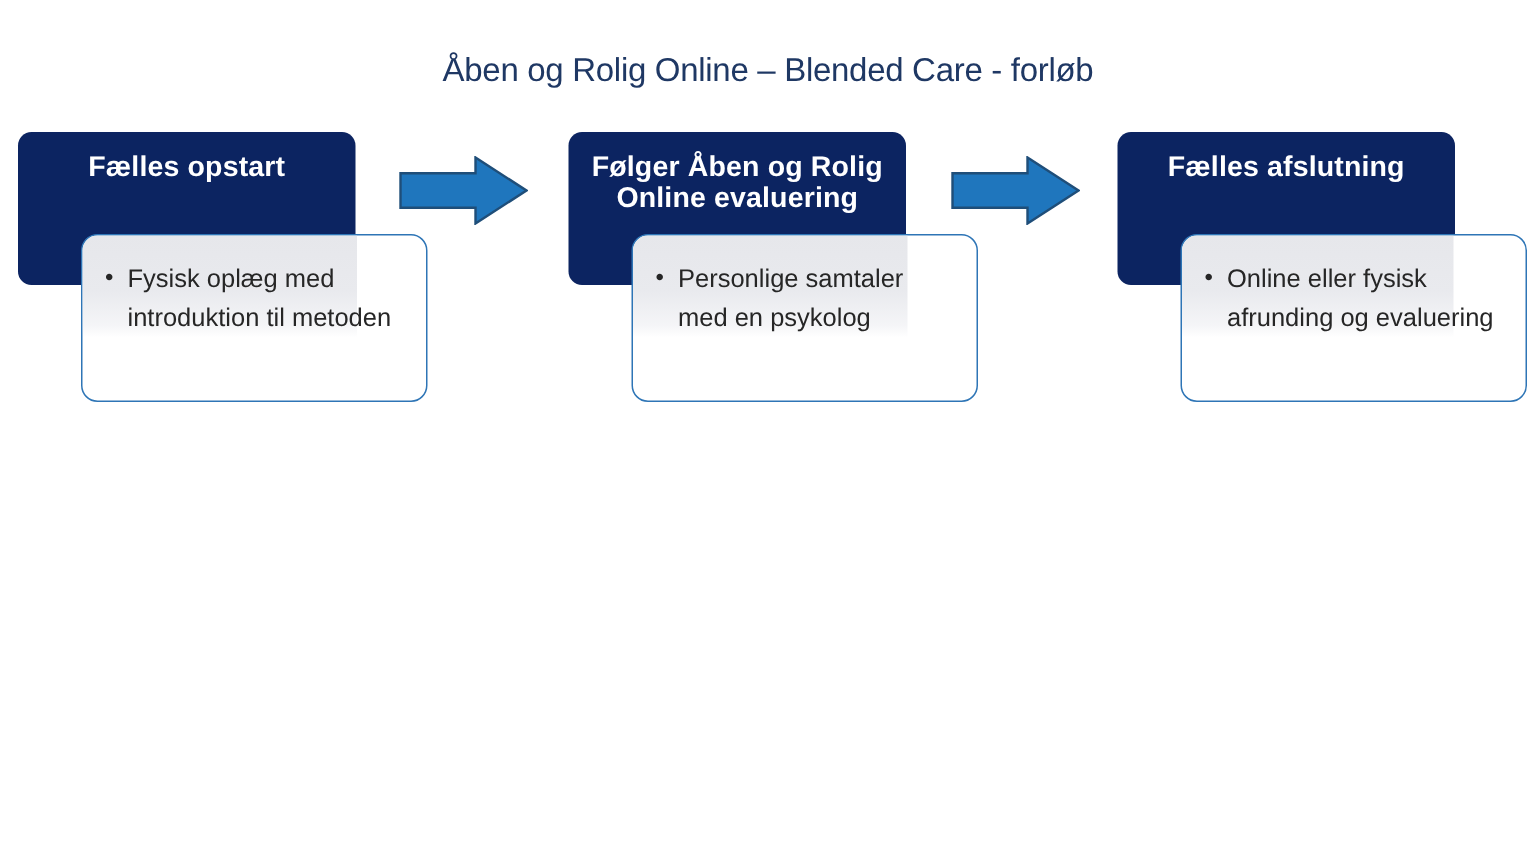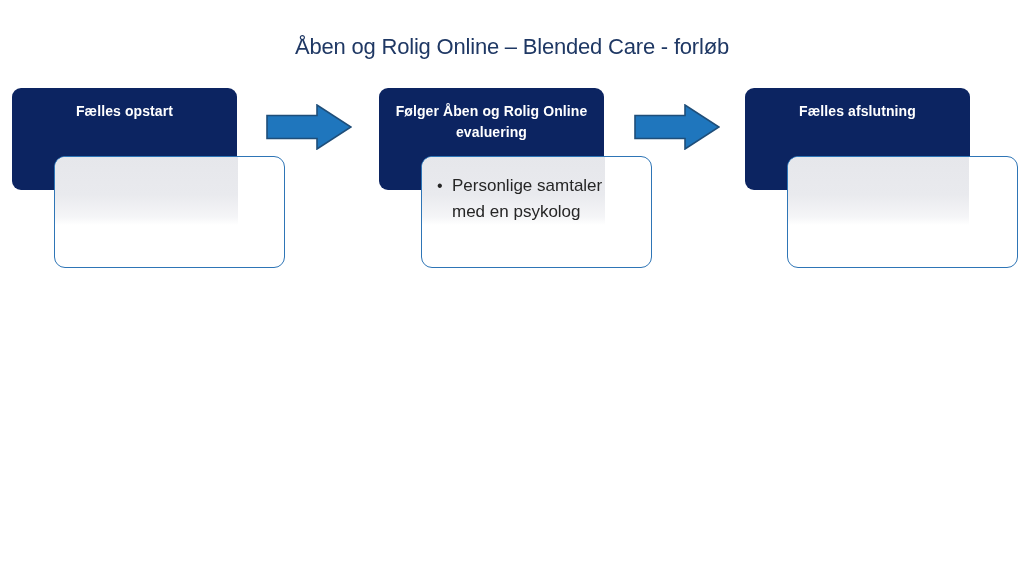--- a/index.html
+++ b/index.html
@@ -47,21 +47,21 @@
 
   .stage-header {
     position: absolute;
     left: 0;
     top: 0;
     width: 225px;
     height: 102px;
     background: #0C2461;
     border-radius: 9px;
     color: #ffffff;
-    font-size: 14px;
+    font-size: 19px;
     font-weight: bold;
     line-height: 21px;
     letter-spacing: 0.1px;
     display: flex;
     align-items: flex-start;
     justify-content: center;
     text-align: center;
     padding-top: 13px;
     box-sizing: border-box;
   }
@@ -138,20 +138,23 @@
 <div id="slide">
 
   <div id="slide-title">Åben og Rolig Online – Blended Care - forløb</div>
 
   <div class="stage" id="stage-1">
     <div class="stage-header">
       <span class="hdr-text">Fælles opstart</span>
     </div>
     <div class="stage-card card-1">
       <div class="overlap-shade"></div>
+      <div class="card-body">
+        <div class="bullet-item">Fysisk oplæg med introduktion til metoden</div>
+      </div>
     </div>
   </div>
 
   <div class="flow-arrow" id="arrow-1">
     <svg width="86" height="46" viewBox="0 0 86 46" xmlns="http://www.w3.org/2000/svg">
       <polygon points="1,11.5 51,11.5 51,1 85,23 51,45 51,34.5 1,34.5" fill="#1F76BD" stroke="#1F4E79" stroke-width="1.6" stroke-linejoin="miter"></polygon>
     </svg>
   </div>
 
   <div class="stage" id="stage-2">
@@ -171,16 +174,19 @@
       <polygon points="1,11.5 51,11.5 51,1 85,23 51,45 51,34.5 1,34.5" fill="#1F76BD" stroke="#1F4E79" stroke-width="1.6" stroke-linejoin="miter"></polygon>
     </svg>
   </div>
 
   <div class="stage" id="stage-3">
     <div class="stage-header">
       <span class="hdr-text">Fælles afslutning</span>
     </div>
     <div class="stage-card card-3">
       <div class="overlap-shade"></div>
+      <div class="card-body">
+        <div class="bullet-item">Online eller fysisk afrunding og evaluering</div>
+      </div>
     </div>
   </div>
 
 </div>
 
 </body></html>

